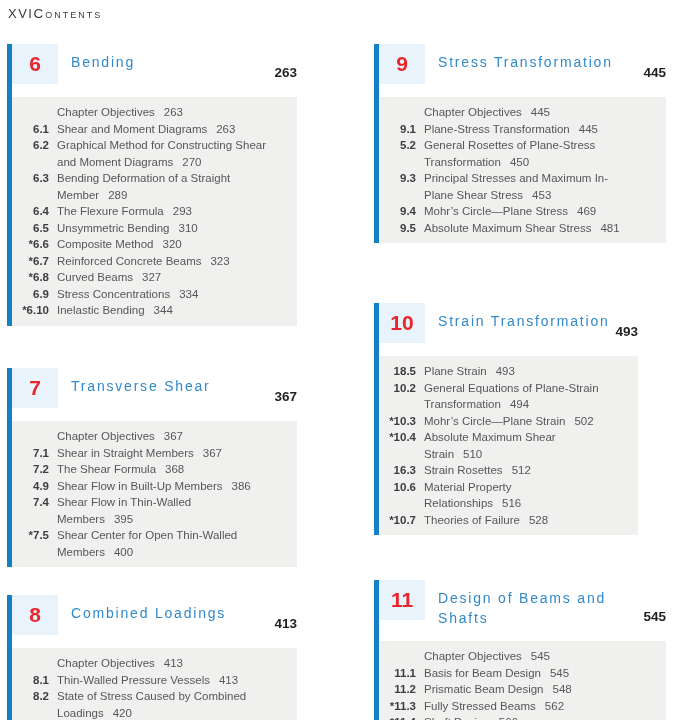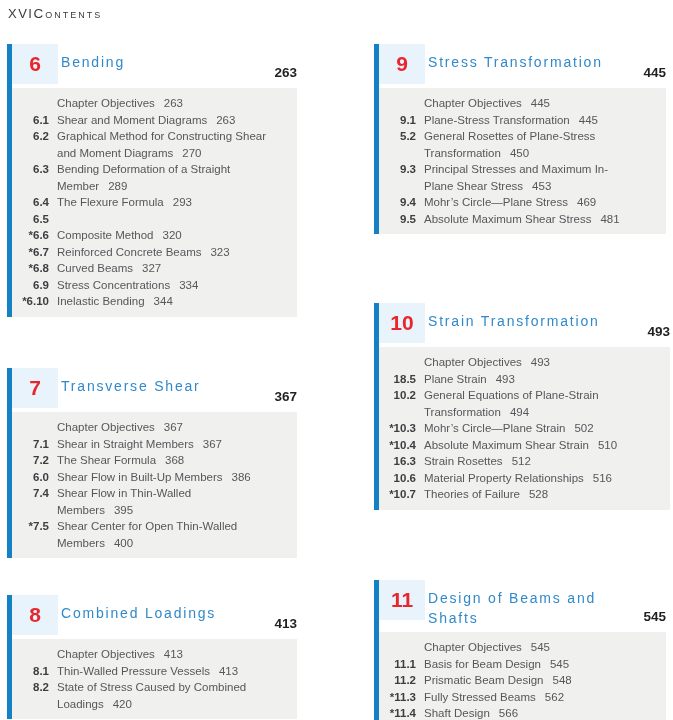--- a/index.html
+++ b/index.html
@@ -22,39 +22,39 @@
   .folio{font-size:13px;letter-spacing:1.5px;display:inline-block;}
   .contents-title{
     font-variant:small-caps;font-size:13.5px;letter-spacing:2px;
     display:inline-block;font-weight:500;
   }
   .chapter{position:absolute;padding-left:5px;}
   .c6 {left:7px;  top:44px;  width:290px;}
   .c7 {left:7px;  top:368px; width:290px;}
   .c8 {left:7px;  top:595px; width:290px;}
   .c9 {left:374px;top:44px;  width:292px;}
-  .c10{left:374px;top:303px; width:296px;}
+  .c10{left:374px;top:303px; width:264px;}
   .c11{left:374px;top:580px; width:292px;}
   .bar{position:absolute;left:0;top:0;bottom:0;width:5px;background:var(--bar-blue);}
   .chap-head{display:flex;align-items:flex-start;}
   .numbox{
     width:46px;min-height:40px;background:var(--box-blue);flex-shrink:0;
     display:flex;align-items:center;justify-content:center;
     font-size:21px;font-weight:bold;color:var(--number-red);
   }
   .chap-title{
-    flex:1;margin-left:3px;padding-top:8px;
+    flex:1;margin-left:13px;padding-top:8px;
     font-size:14px;letter-spacing:1.8px;line-height:20px;
     color:var(--title-blue);
   }
   .chap-page{
     align-self:flex-end;padding-bottom:4px;
     font-size:13.5px;font-weight:bold;color:var(--page-black);
   }
-  .sec-list{margin-top:4px;background:var(--list-bg);padding:7px 4px 7px 0;}
+  .sec-list{margin-top:13px;background:var(--list-bg);padding:7px 4px 7px 0;}
   .sec-row{display:flex;font-size:11.5px;line-height:16.5px;color:var(--text-gray);}
   .sec-num{width:37px;flex-shrink:0;text-align:right;font-weight:bold;color:var(--secnum-gray);}
   .sec-text{flex:1;margin-left:8px;padding-right:25px;}
   .sec-page{margin-left:9px;white-space:nowrap;}
 </style>
 </head>
 <body>
 
 <header class="page-header">
   <span class="folio">XVI</span><span class="contents-title">Contents</span>
@@ -83,20 +83,21 @@
       <div class="sec-row">
         <span class="sec-num">6.3</span>
         <span class="sec-text"><span>Bending Deformation of a Straight Member</span><span class="sec-page">289</span></span>
       </div>
       <div class="sec-row">
         <span class="sec-num">6.4</span>
         <span class="sec-text"><span>The Flexure Formula</span><span class="sec-page">293</span></span>
       </div>
       <div class="sec-row">
         <span class="sec-num">6.5</span>
+        <span class="sec-text"><span>Unsymmetric Bending</span><span class="sec-page">310</span></span>
       </div>
       <div class="sec-row">
         <span class="sec-num">*6.6</span>
         <span class="sec-text"><span>Composite Method</span><span class="sec-page">320</span></span>
       </div>
       <div class="sec-row">
         <span class="sec-num">*6.7</span>
         <span class="sec-text"><span>Reinforced Concrete Beams</span><span class="sec-page">323</span></span>
       </div>
       <div class="sec-row">
@@ -127,21 +128,21 @@
       </div>
       <div class="sec-row">
         <span class="sec-num">7.1</span>
         <span class="sec-text"><span>Shear in Straight Members</span><span class="sec-page">367</span></span>
       </div>
       <div class="sec-row">
         <span class="sec-num">7.2</span>
         <span class="sec-text"><span>The Shear Formula</span><span class="sec-page">368</span></span>
       </div>
       <div class="sec-row">
-        <span class="sec-num">6.0</span>
+        <span class="sec-num">4.9</span>
         <span class="sec-text"><span>Shear Flow in Built-Up Members</span><span class="sec-page">386</span></span>
       </div>
       <div class="sec-row">
         <span class="sec-num">7.4</span>
         <span class="sec-text"><span>Shear Flow in Thin-Walled Members</span><span class="sec-page">395</span></span>
       </div>
       <div class="sec-row">
         <span class="sec-num">*7.5</span>
         <span class="sec-text"><span>Shear Center for Open Thin-Walled Members</span><span class="sec-page">400</span></span>
       </div>
@@ -205,24 +206,20 @@
   </section>
 <section class="chapter c10">
     <div class="bar"></div>
     <div class="chap-head">
       <div class="numbox">10</div>
       <div class="chap-title">Strain Transformation</div>
       <div class="chap-page">493</div>
     </div>
     <div class="sec-list">
       <div class="sec-row">
-        <span class="sec-num"></span>
-        <span class="sec-text"><span>Chapter Objectives</span><span class="sec-page">493</span></span>
-      </div>
-      <div class="sec-row">
         <span class="sec-num">18.5</span>
         <span class="sec-text"><span>Plane Strain</span><span class="sec-page">493</span></span>
       </div>
       <div class="sec-row">
         <span class="sec-num">10.2</span>
         <span class="sec-text"><span>General Equations of Plane-Strain Transformation</span><span class="sec-page">494</span></span>
       </div>
       <div class="sec-row">
         <span class="sec-num">*10.3</span>
         <span class="sec-text"><span>Mohr’s Circle—Plane Strain</span><span class="sec-page">502</span></span>

